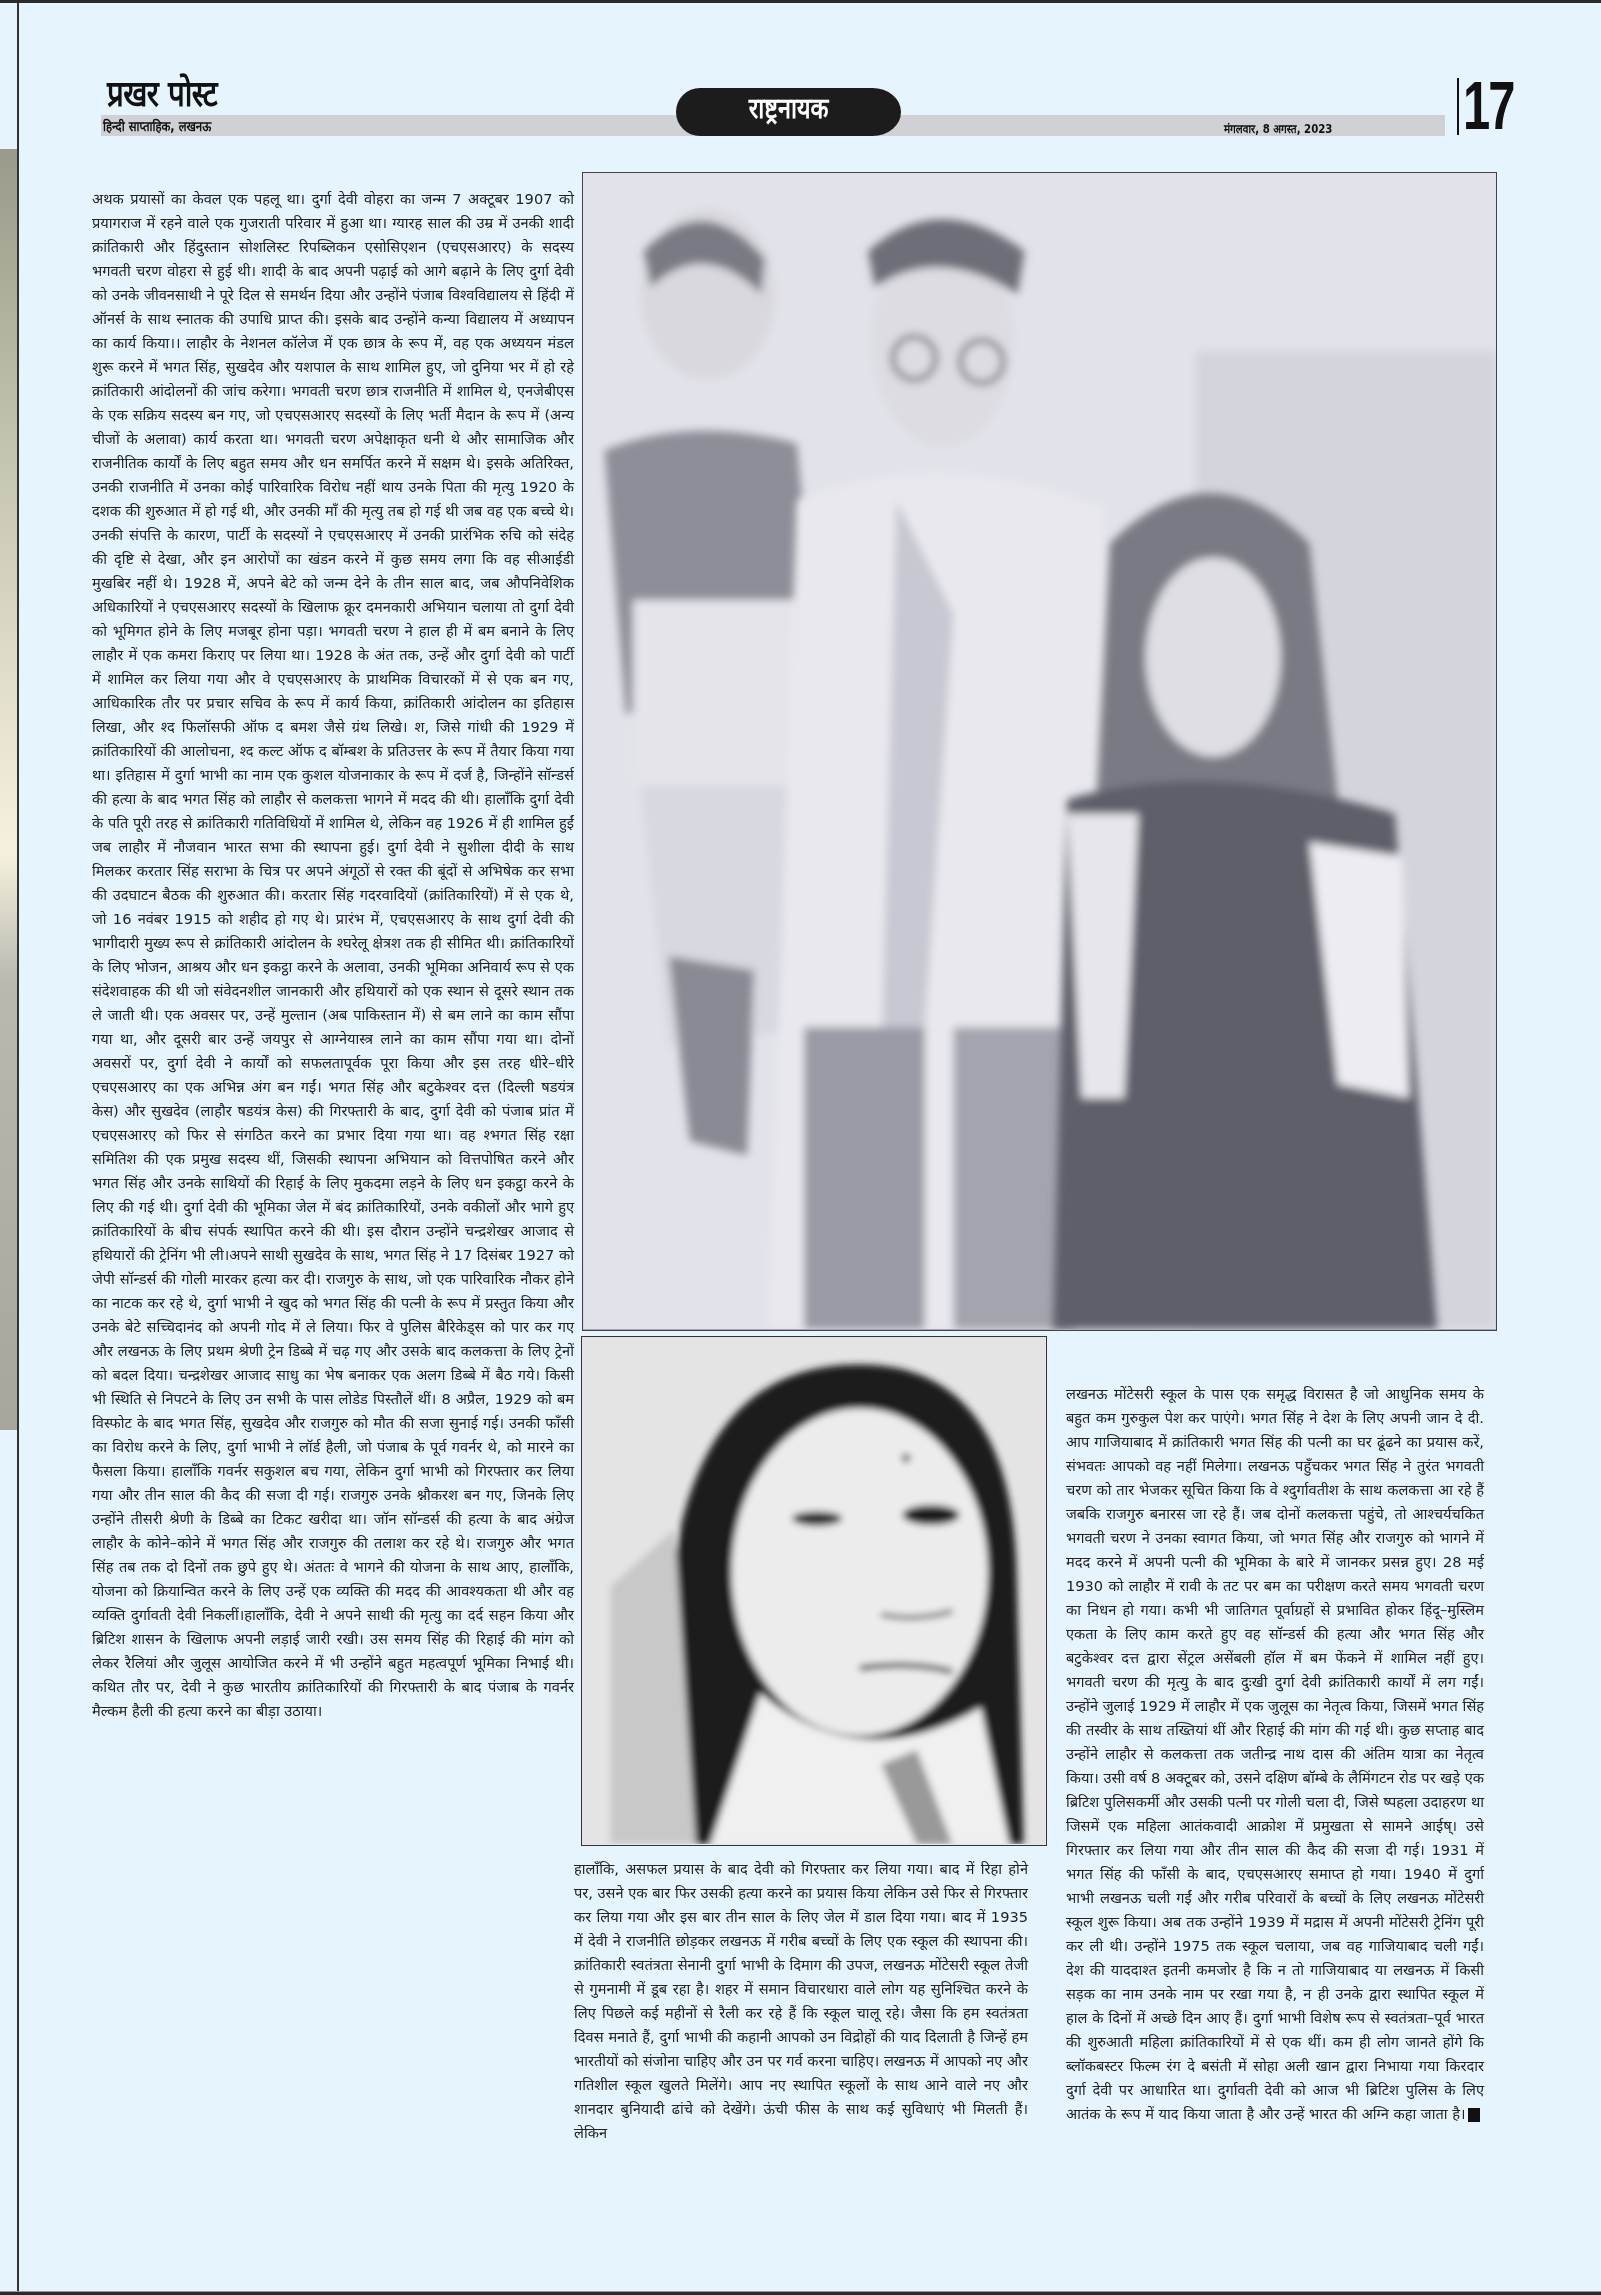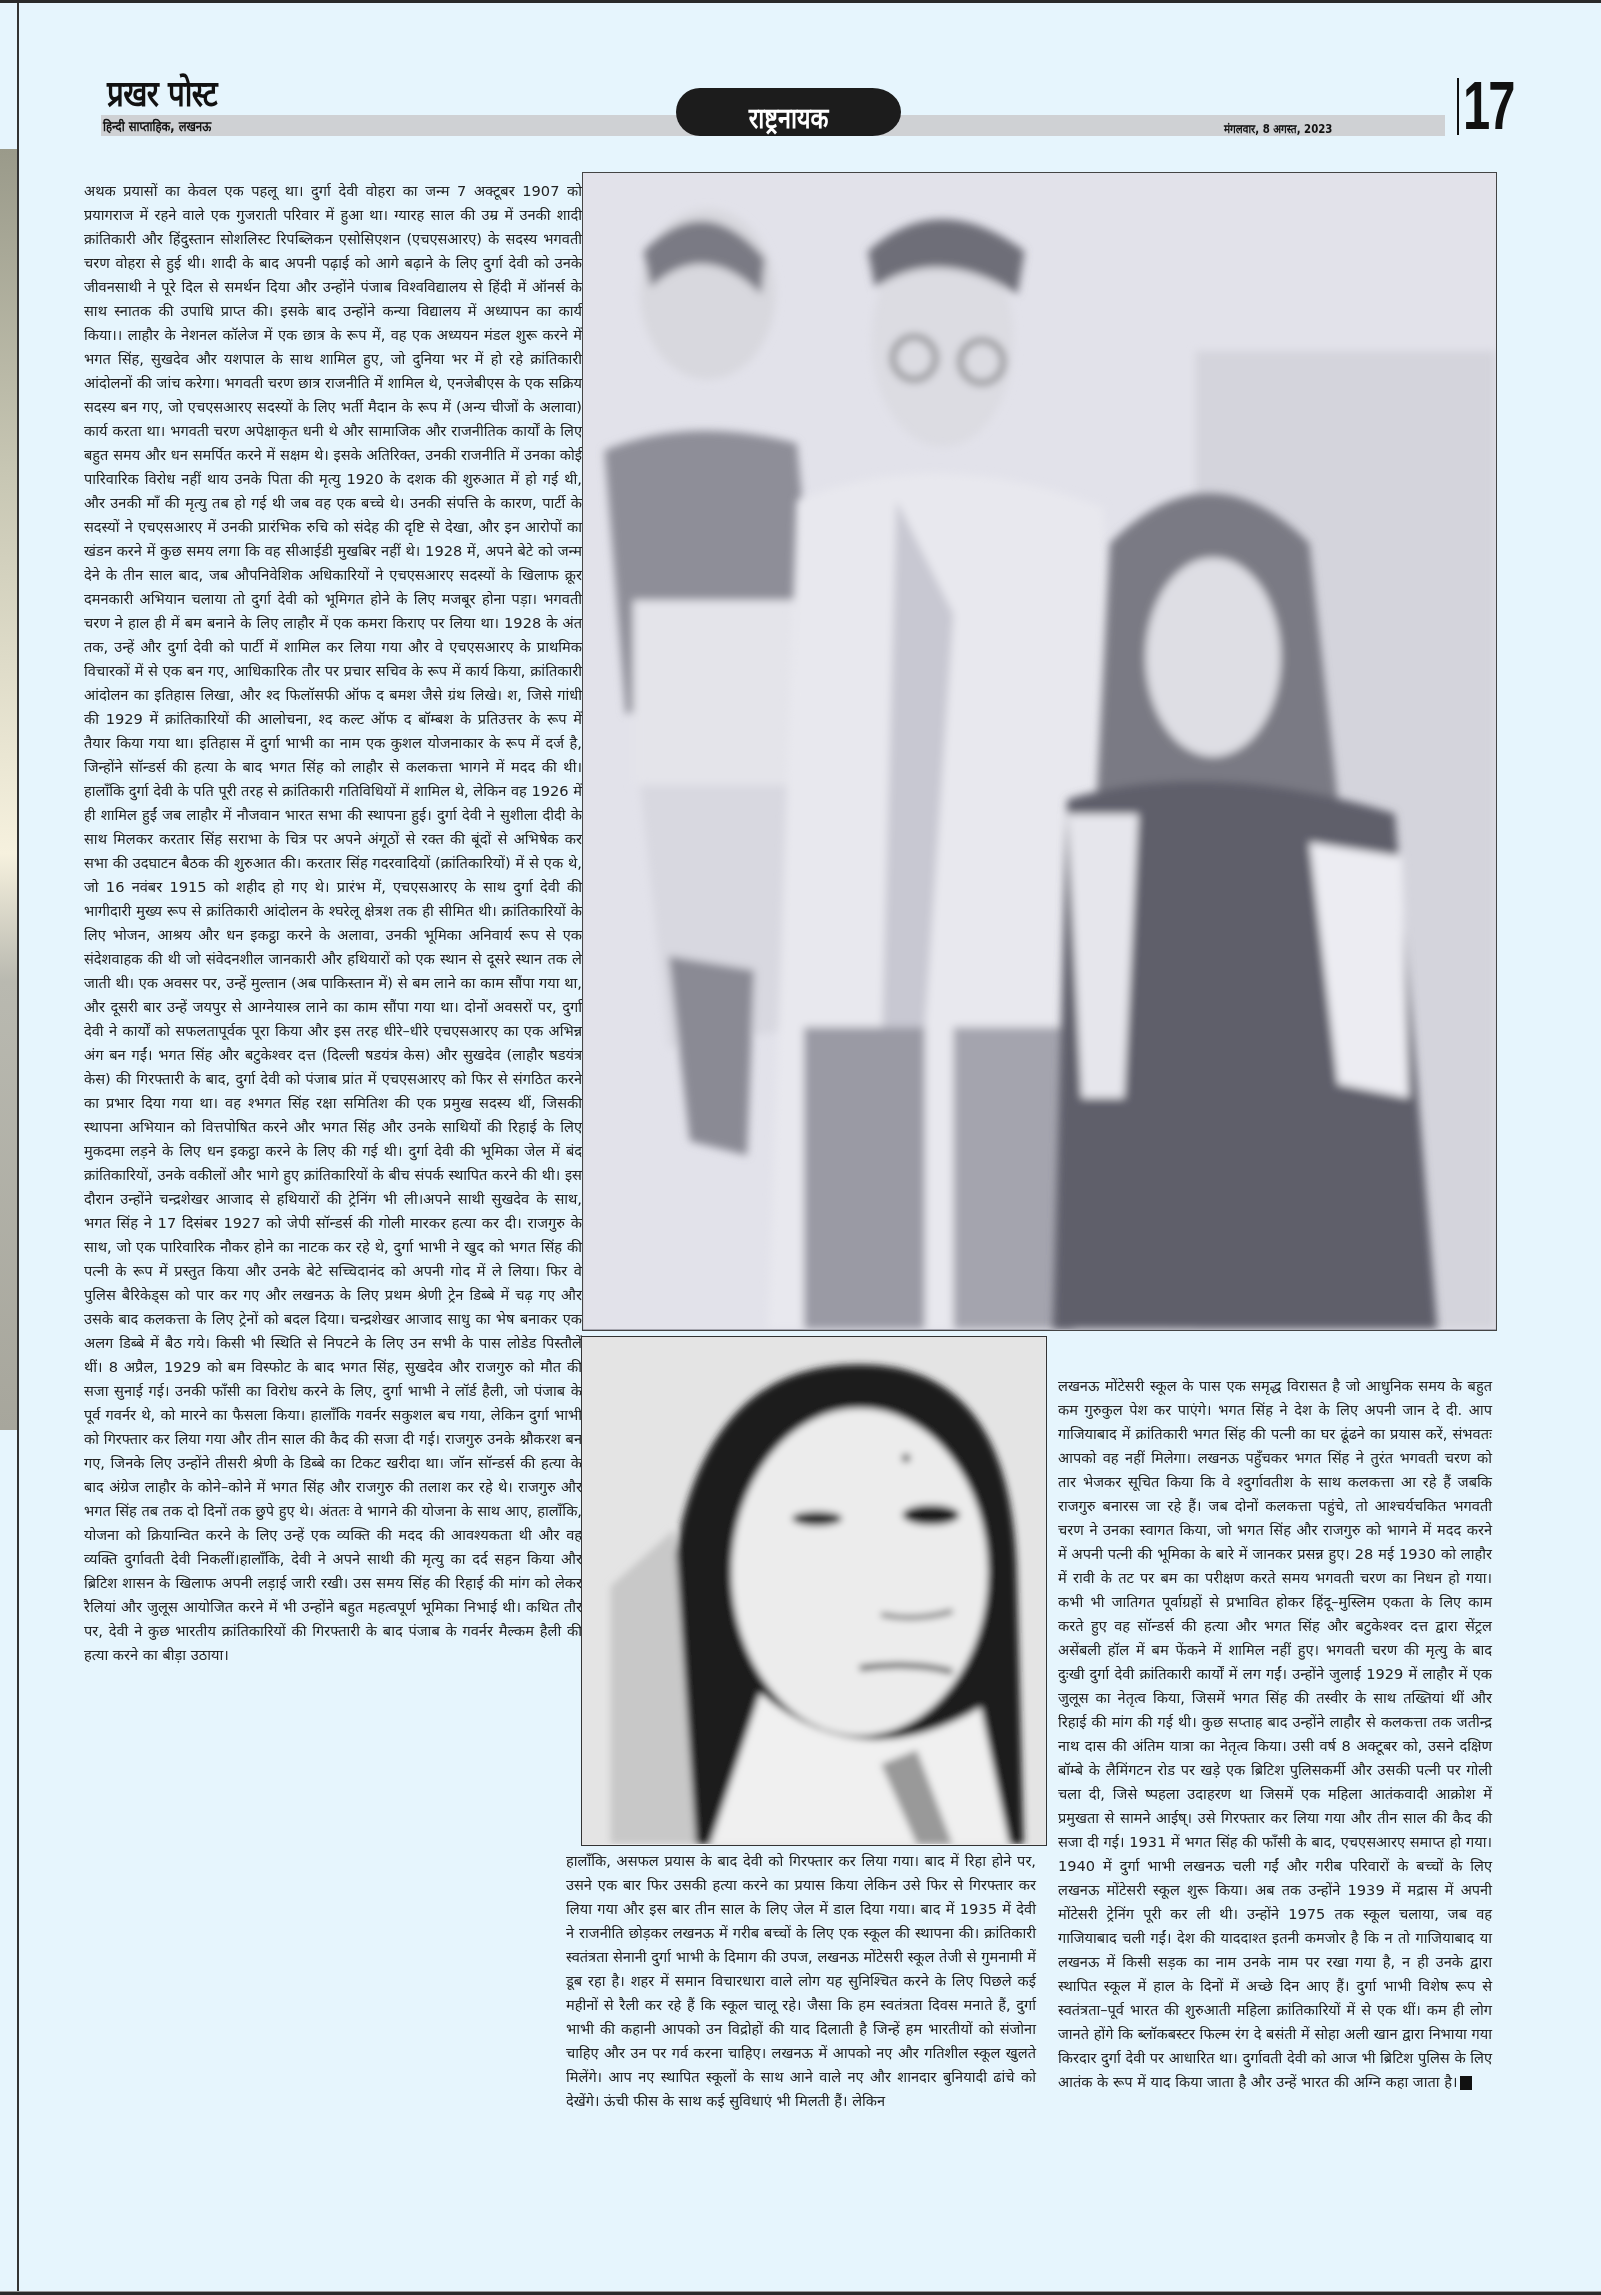--- a/index.html
+++ b/index.html
@@ -27,21 +27,21 @@
     color: #111; letter-spacing: -0.7px; transform: scaleX(0.82); transform-origin: left center;
   }
   .tagline {
     position: absolute; left: 103px; top: 116px;
     font-family: "DejaVu Sans", sans-serif; font-weight: bold; font-size: 13.5px; line-height: 20px; color: #111;
     transform: scaleX(0.85); transform-origin: left center;
   }
   .section-pill {
     position: absolute; left: 676px; top: 88px; width: 225px; height: 48px;
     background: #1c1c1c; border-radius: 24px 28.5px 28.5px 24px / 24px 24px 24px 24px;
-    display: flex; align-items: flex-end; justify-content: center;
+    display: flex; align-items: flex-start; justify-content: center;
   }
   .section-pill span {
     color: #fff; font-family: "DejaVu Sans", sans-serif; font-weight: bold; font-size: 28.5px;
     transform: scaleX(0.82); display: inline-block;
   }
   .date-line {
     position: absolute; left: 1224px; top: 120px; width: 235px; text-align: left;
     font-family: "DejaVu Sans", sans-serif; font-weight: bold; font-size: 12px; color: #111;
     transform: scaleX(0.85); transform-origin: left center;
   }
@@ -51,21 +51,21 @@
     font-family: "Liberation Sans", sans-serif; font-weight: bold; font-size: 68px; line-height: 68px; color: #111;
     transform: scaleX(0.72); transform-origin: left center; letter-spacing: -2.8px;
   }
 
   
   .col-text {
     position: absolute;
     font-family: "DejaVu Sans", sans-serif; font-size: 14.6px; line-height: 24px;
     text-align: justify; color: #222;
   }
-  .col-text p { margin: 0; }
+  .col-text p { margin: 8px; }
   #col1 { left: 84px; top: 179px; width: 498px; height: 2007px; }
   #col2 { left: 566px; top: 1849px; width: 470px; height: 335px; }
   #col3 { left: 1058px; top: 1374px; width: 434px; height: 861px; }
   .end-mark {
     display: inline-block; width: 11.4px; height: 14.2px; background: #111; vertical-align: middle; margin-left: 2.8px;
   }
 
   
   .photo-family {
     position: absolute; left: 582px; top: 172px; width: 915px; height: 1159px;

